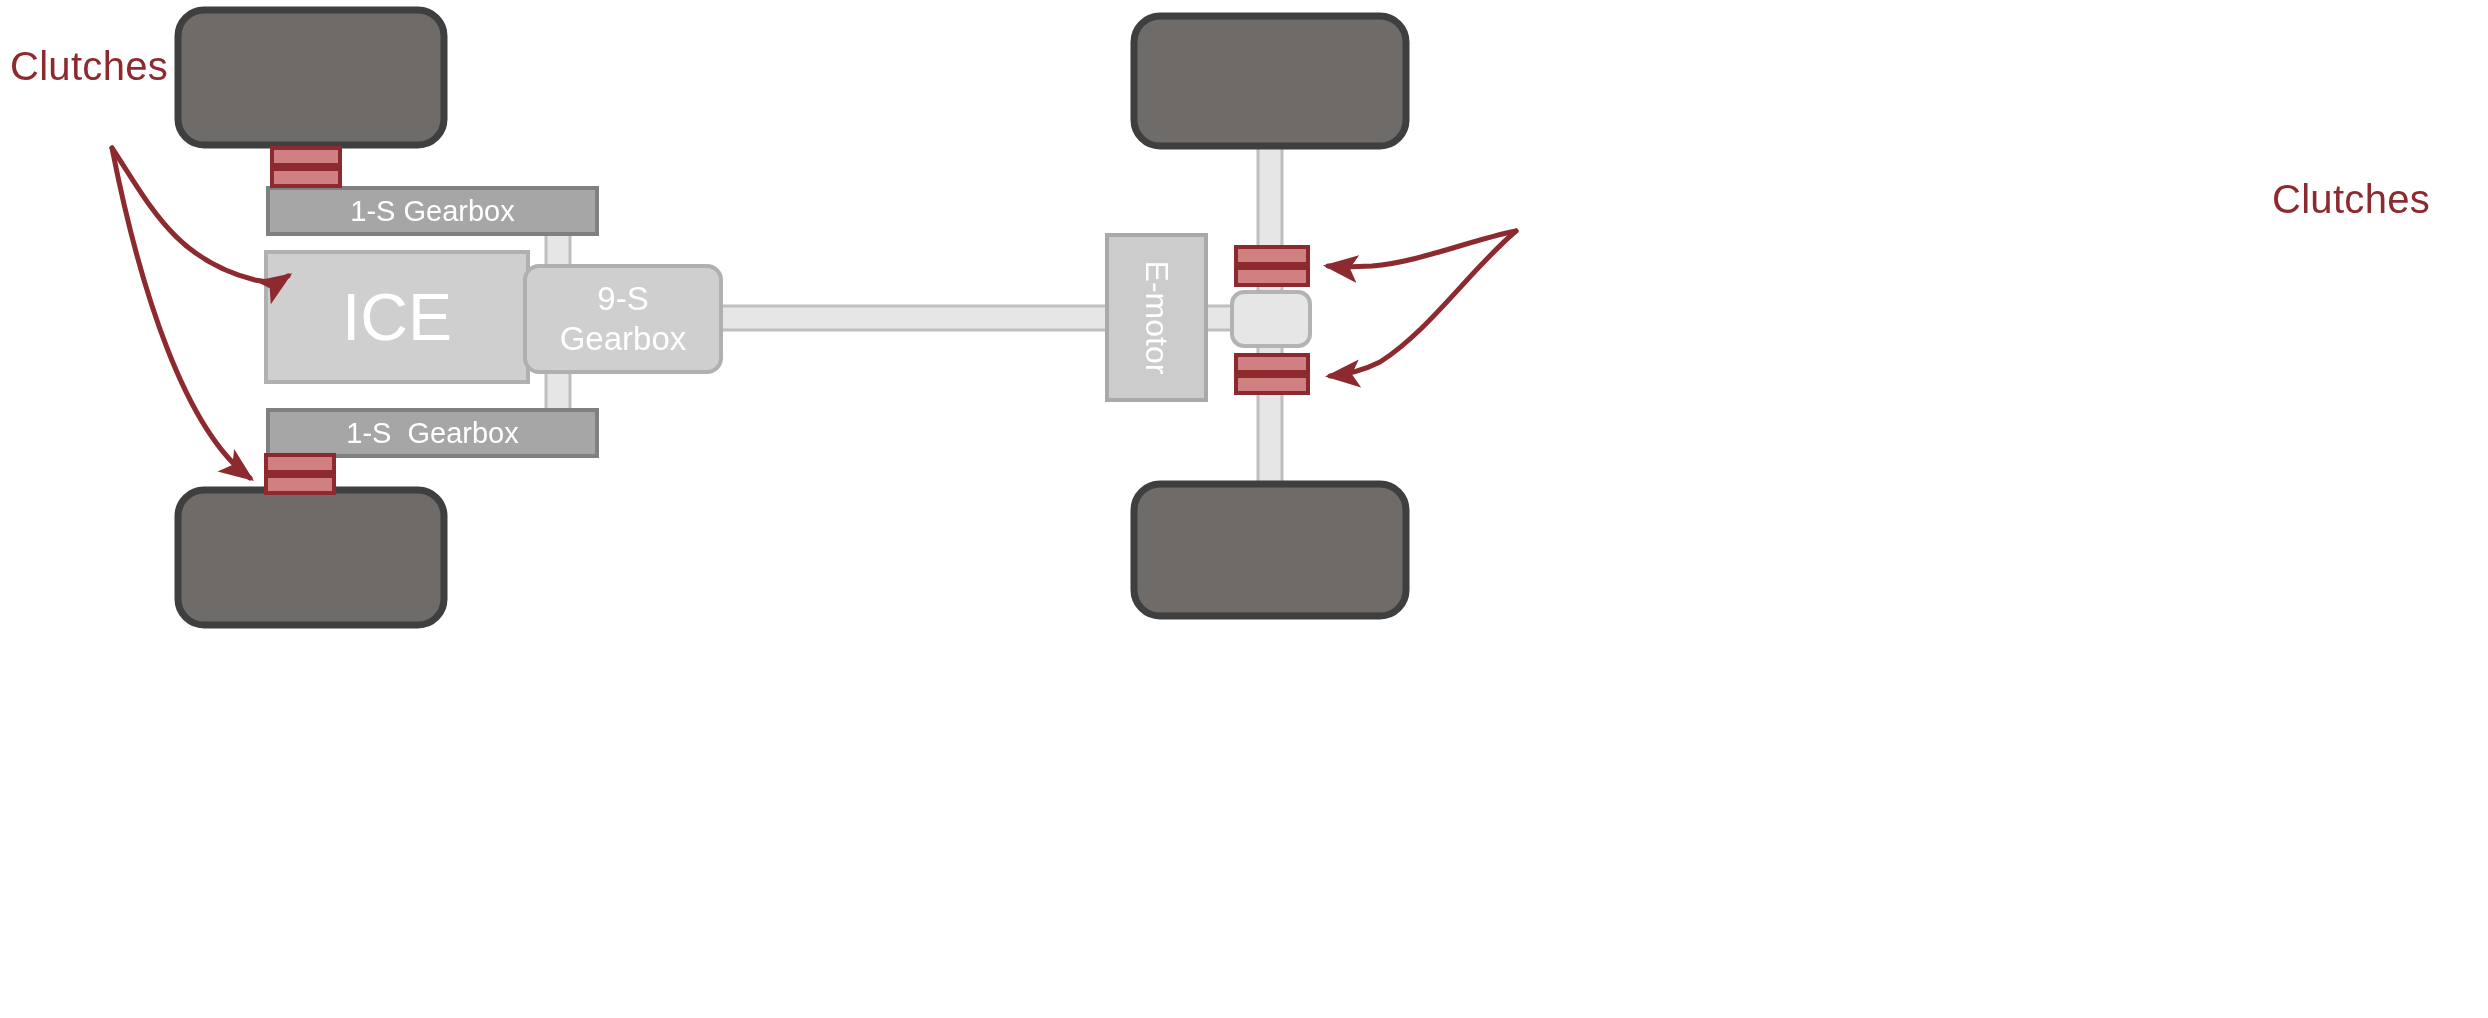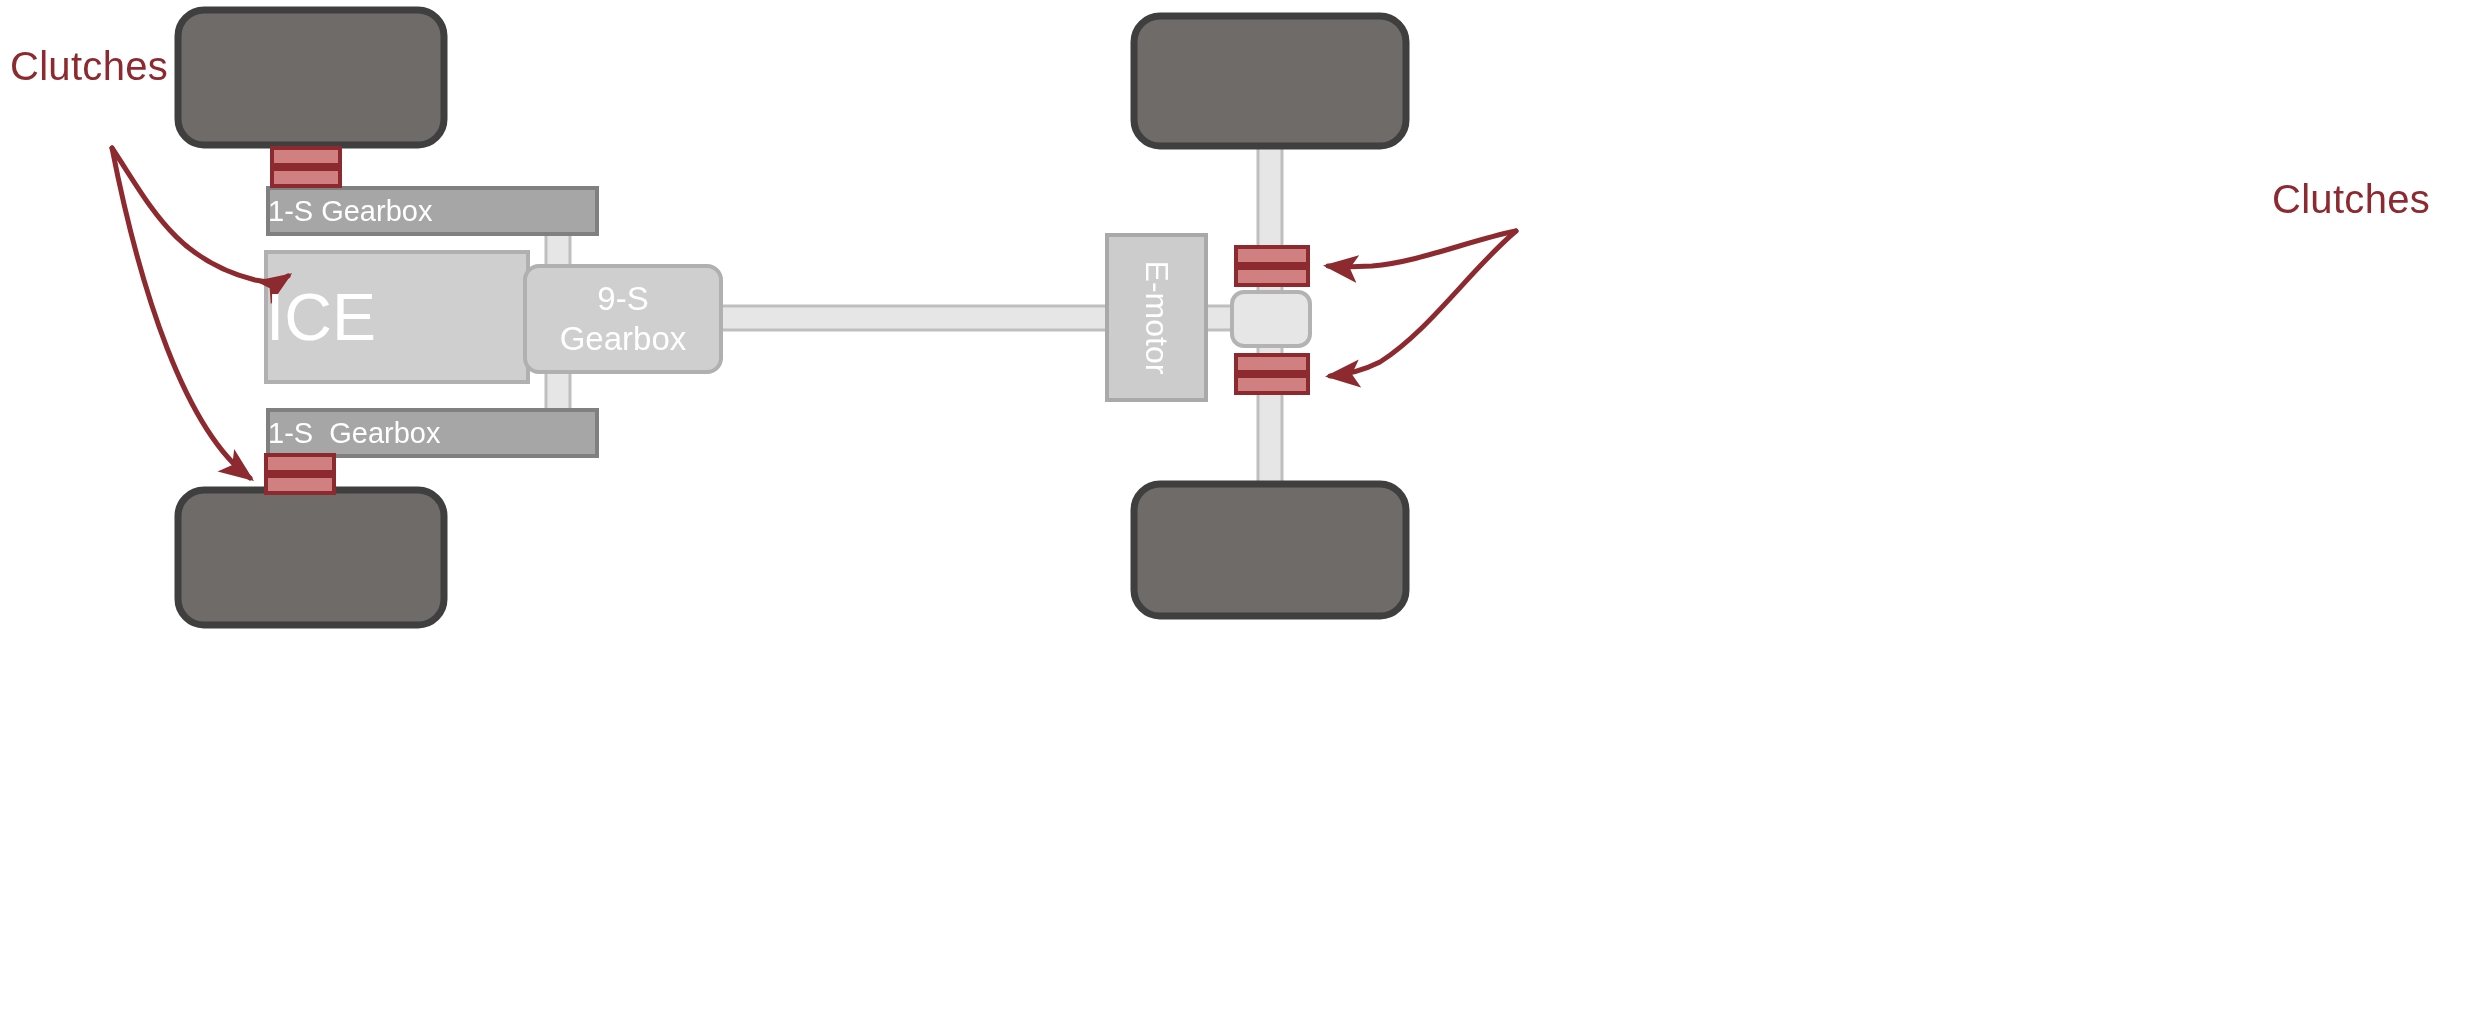--- a/index.html
+++ b/index.html
@@ -1,20 +1,20 @@
 <!DOCTYPE html>
 <html><head>
 <meta charset="utf-8">
 <style>
   html,body{margin:0;padding:0;background:#ffffff;}
   body{width:2488px;height:1018px;overflow:hidden;font-family:"Liberation Sans",sans-serif;}
   #stage{position:relative;width:2456px;height:1018px;background:#ffffff;}
   #stage svg{position:absolute;left:0;top:0;width:2488px;height:1018px;}
   .lbl{position:absolute;color:#8C2A2F;font-size:40px;letter-spacing:0.3px;white-space:pre;}
-  .boxlbl{position:absolute;color:#ffffff;white-space:pre;}
+  .boxlbl{position:absolute;color:#ffffff;white-space:pre;text-align:center;}
 </style>
 </head>
 <body>
 
 <div id="stage">
 
   <svg viewBox="0 0 2488 1018" xmlns="http://www.w3.org/2000/svg">
     <defs>
       <marker id="arrowhead" markerWidth="7" markerHeight="6" refX="6" refY="3" orient="auto" markerUnits="strokeWidth">
         <path d="M0,0.2 L7,3 L0,5.8 L1.6,3 Z" fill="#8C2A2F"></path>

